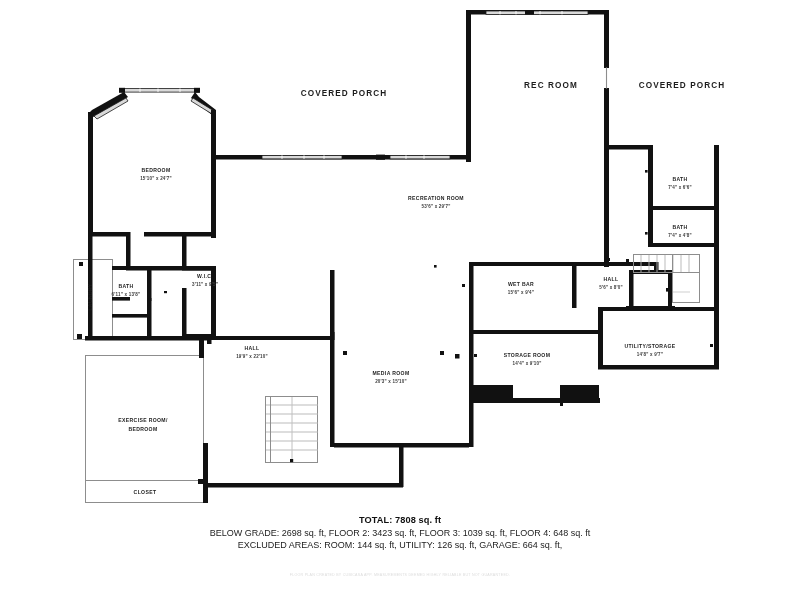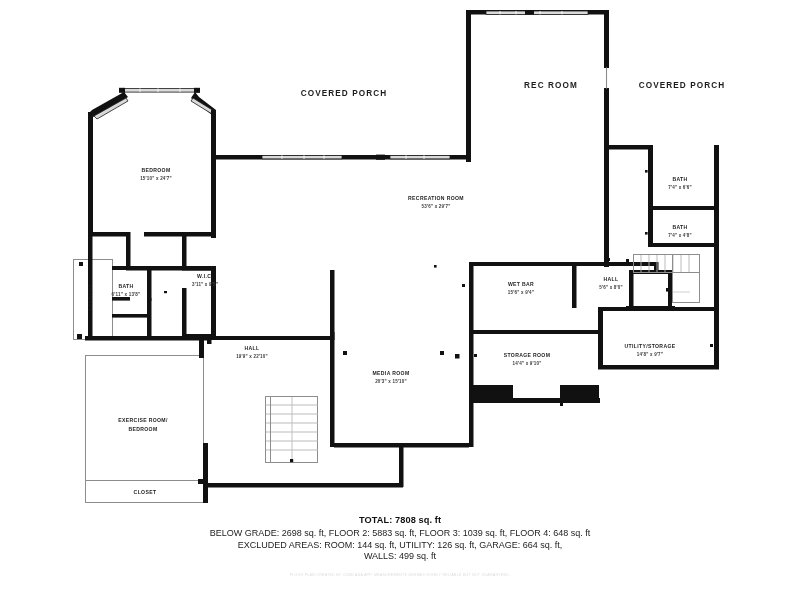--- a/index.html
+++ b/index.html
@@ -343,20 +343,19 @@
       <text class="rm-name" x="143" y="422">EXERCISE ROOM/</text>
       <text class="rm-name" x="143" y="431">BEDROOM</text>
 
       <text class="rm-name" x="145" y="494">CLOSET</text>
     </g>
 
   </svg>
 
   <div id="summary">
     <p class="total">TOTAL: 7808 sq. ft</p>
-    <p class="line">BELOW GRADE: 2698 sq. ft, FLOOR 2: 5883 sq. ft, FLOOR 3: 1039 sq. ft, FLOOR 4: 648 sq. ft</p>
+    <p class="line">BELOW GRADE: 2698 sq. ft, FLOOR 2: 3423 sq. ft, FLOOR 3: 1039 sq. ft, FLOOR 4: 648 sq. ft</p>
     <p class="line">EXCLUDED AREAS: ROOM: 144 sq. ft, UTILITY: 126 sq. ft, GARAGE: 664 sq. ft,</p>
-    <p class="line">WALLS: 499 sq. ft</p>
   </div>
 
   <div id="disclaimer">FLOOR PLAN CREATED BY CUBICASA APP. MEASUREMENTS DEEMED HIGHLY RELIABLE BUT NOT GUARANTEED.</div>
 
 </div>
 
 </body></html>

